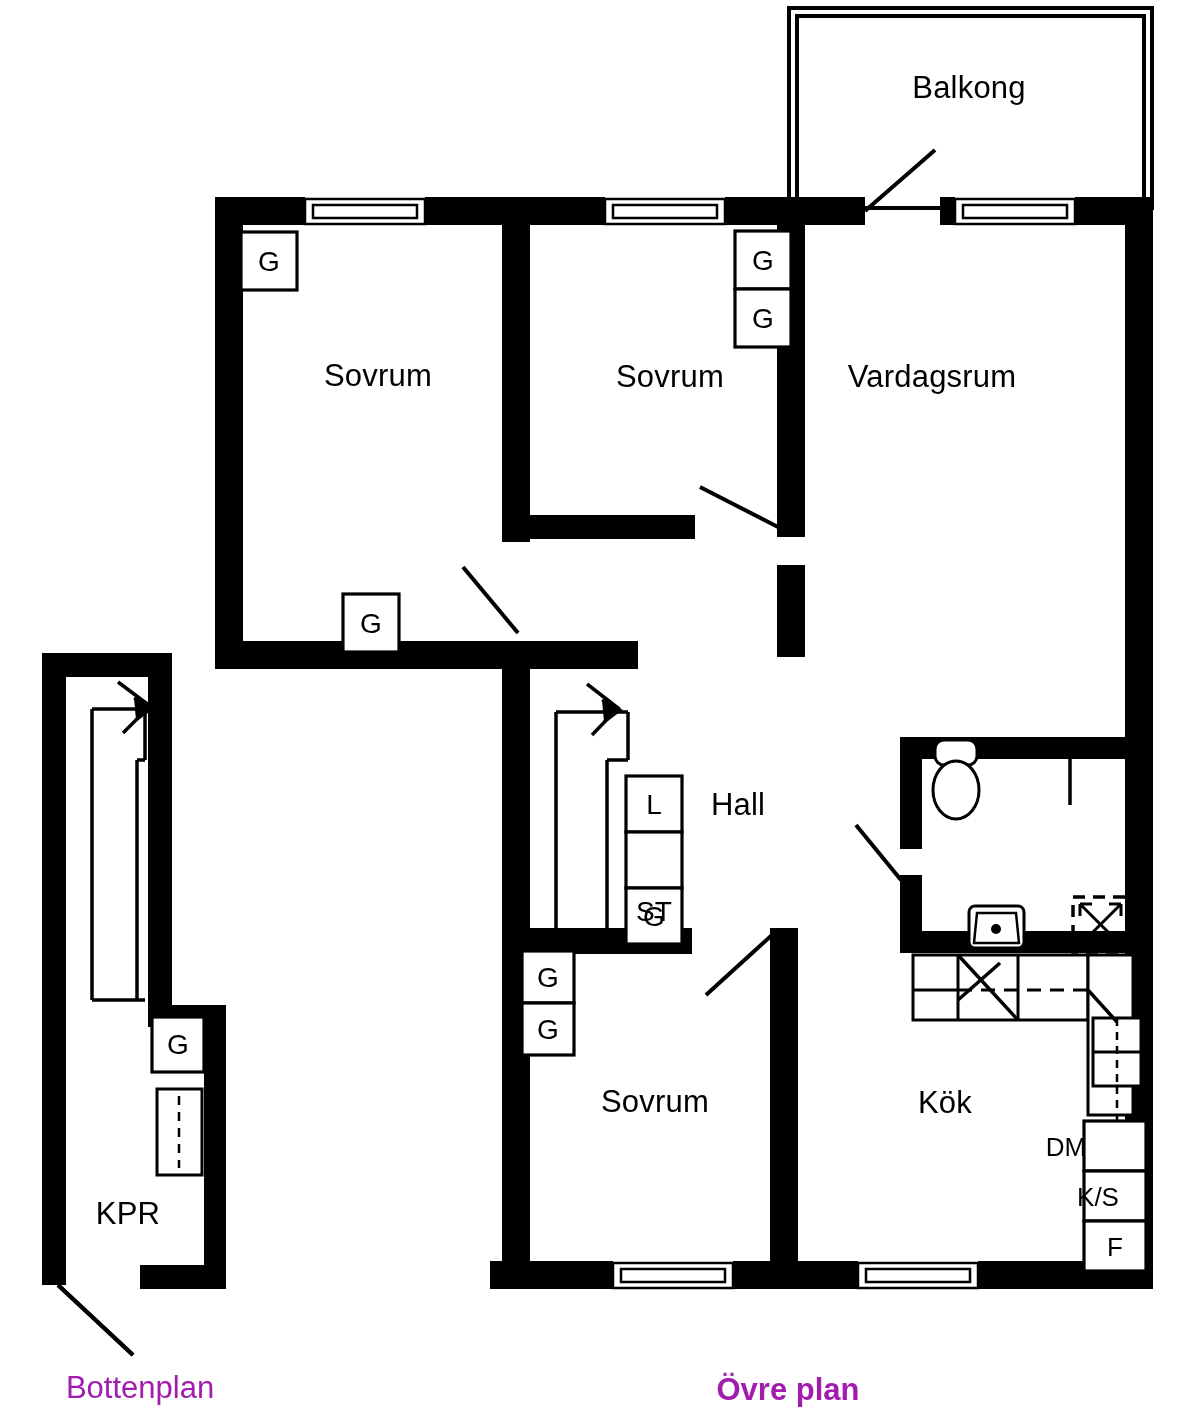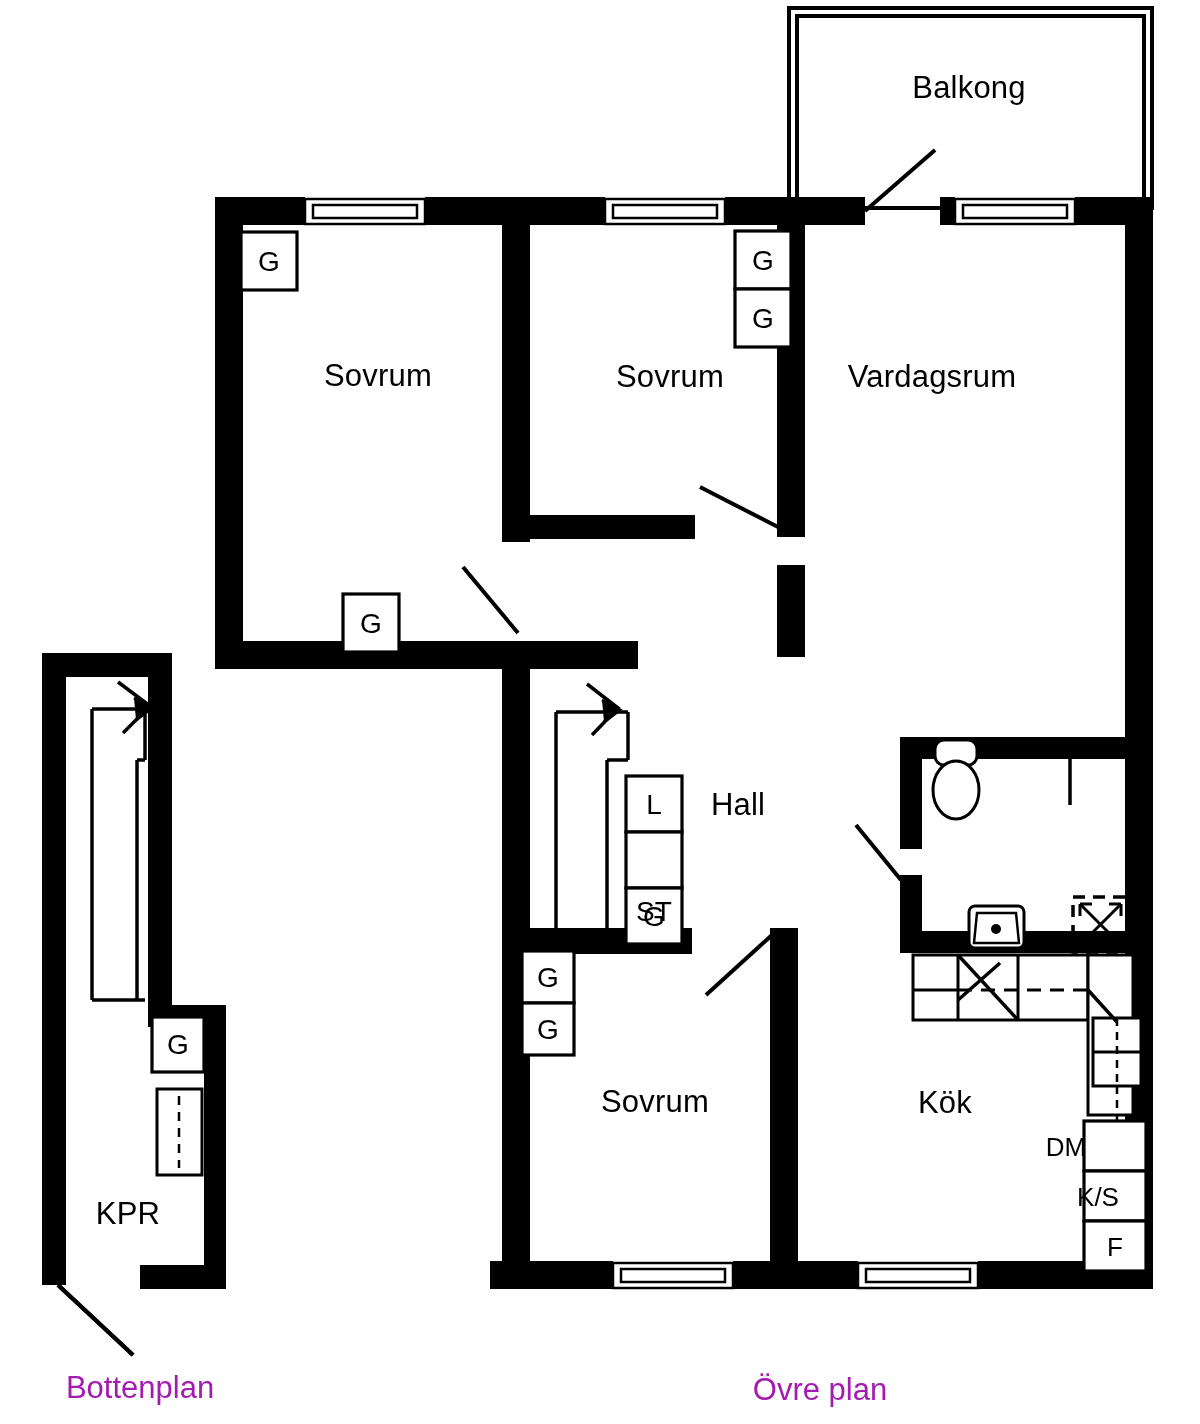--- a/index.html
+++ b/index.html
@@ -266,15 +266,15 @@
   <div class="box-label" style="left:654px; top:912px;">ST</div>
   <div class="box-label" style="left:654px; top:917px;">G</div>
   <div class="box-label" style="left:548px; top:978px;">G</div>
   <div class="box-label" style="left:548px; top:1030px;">G</div>
   <div class="box-label" style="left:178px; top:1045px;">G</div>
   <div class="box-label small" style="left:1066px; top:1147px;">DM</div>
   <div class="box-label small" style="left:1098px; top:1197px;">K/S</div>
   <div class="box-label small" style="left:1115px; top:1247px;">F</div>
 
   <div class="plan-caption" style="left:140px; top:1388px;">Bottenplan</div>
-  <div class="plan-caption" style="left:820px; top:1390px;">Övre plan</div>
+  <div class="plan-caption" style="left:788px; top:1390px;font-weight:bold;">Övre plan</div>
 
 </div>
 
 </body></html>

